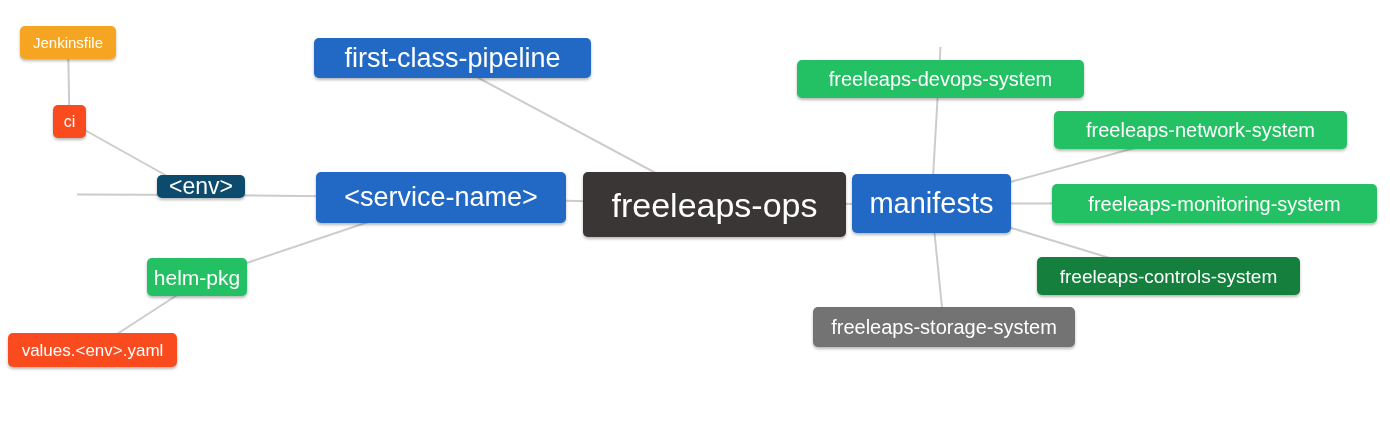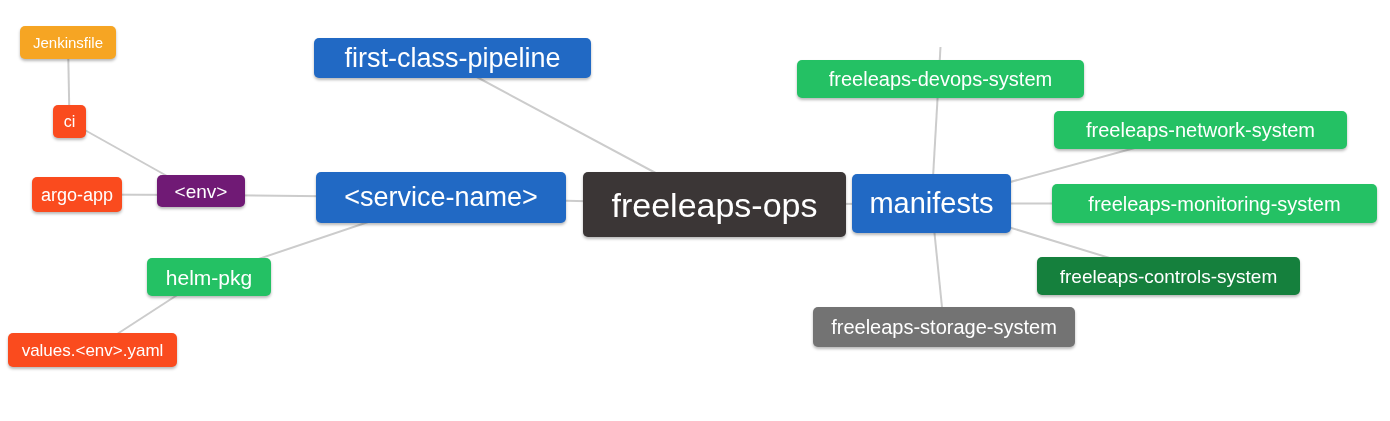--- a/index.html
+++ b/index.html
@@ -61,27 +61,24 @@
       <line x1="931.5" y1="203.5" x2="1168.5" y2="276" stroke="#cccccc" stroke-width="2"></line>
       <line x1="931.5" y1="203.5" x2="944" y2="327" stroke="#cccccc" stroke-width="2"></line>
     </svg>
   <div id="nodes-layer">
       <div class="map-node" style="left: 20px; top: 26px; width: 96px; height: 33px; font-size: 15px; background: rgb(246, 165, 35); color: rgb(255, 255, 255);">
         <span>Jenkinsfile</span>
       </div>
       <div class="map-node" style="left: 53px; top: 105px; width: 33px; height: 33px; font-size: 16px; background: rgb(250, 75, 30); color: rgb(255, 255, 255);">
         <span>ci</span>
       </div>
-      <div class="map-node" style="left: 32px; top: 177px; width: 90px; height: 35px; font-size: 18px; background: rgb(250, 75, 30); color: rgb(255, 255, 255);">
-        <span>argo-app</span>
-      </div>
-      <div class="map-node" style="left: 157px; top: 175px; width: 88px; height: 32px; font-size: 19px; background: #701a75; color: rgb(255, 255, 255);">
+      <div class="map-node" style="left: 157px; top: 175px; width: 88px; height: 23px; font-size: 23px; background: #0c4a6e; color: rgb(255, 255, 255);">
         <span>&lt;env&gt;</span>
       </div>
-      <div class="map-node" style="left: 147px; top: 258px; width: 124px; height: 38px; font-size: 21px; background: rgb(36, 193, 100); color: rgb(255, 255, 255);">
+      <div class="map-node" style="left: 147px; top: 258px; width: 100px; height: 38px; font-size: 21px; background: rgb(36, 193, 100); color: rgb(255, 255, 255);">
         <span>helm-pkg</span>
       </div>
       <div class="map-node" style="left: 8px; top: 333px; width: 169px; height: 34px; font-size: 17px; background: rgb(250, 75, 30); color: rgb(255, 255, 255);">
         <span>values.&lt;env&gt;.yaml</span>
       </div>
       <div class="map-node" style="left: 314px; top: 38px; width: 277px; height: 40px; font-size: 27px; background: rgb(33, 105, 196); color: rgb(255, 255, 255);">
         <span>first-class-pipeline</span>
       </div>
       <div class="map-node" style="left: 316px; top: 172px; width: 250px; height: 51px; font-size: 27px; background: rgb(33, 105, 196); color: rgb(255, 255, 255);">
         <span>&lt;service-name&gt;</span>

